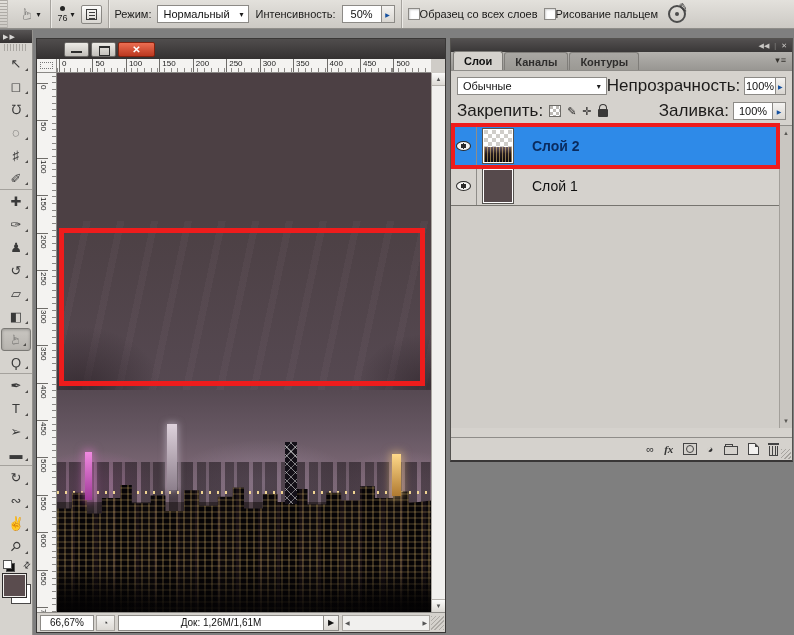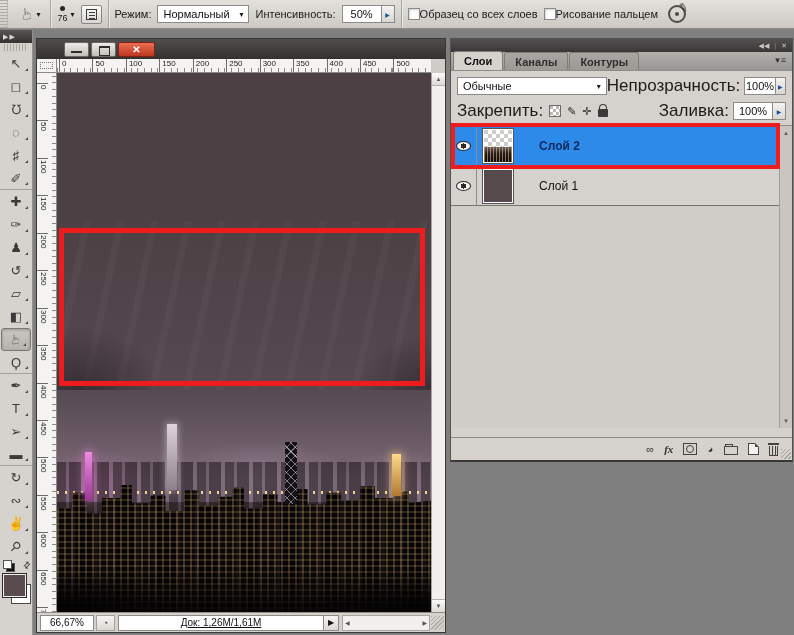--- a/index.html
+++ b/index.html
@@ -161,21 +161,21 @@
     color:#555;background:linear-gradient(#fbfbfa,#dcd9d4);border-bottom:1px solid #b5b2ad;}
   .scroll-btn.at-bottom{position:absolute;left:0;right:0;bottom:0;border-top:1px solid #b5b2ad;border-bottom:none;}
   .status-bar{position:absolute;left:0;right:0;bottom:0;height:20px;background:#d5d2cd;
     border-top:1px solid #8f8d89;display:flex;align-items:center;}
   .zoom-field{width:54px;height:16px;margin-left:3px;background:#fff;border:1px solid #8c8a86;
     display:flex;align-items:center;justify-content:center;font-size:10px;color:#111;}
   .pie-btn{width:19px;height:16px;margin-left:2px;border:1px solid #a5a29d;
     background:linear-gradient(#f5f4f2,#dcd9d4);display:flex;align-items:center;justify-content:center;
     font-size:9px;color:#444;}
   .doc-field{flex:1;height:16px;margin-left:3px;background:#fff;border:1px solid #8c8a86;
-    display:flex;align-items:center;justify-content:center;font-size:10px;color:#111;text-decoration:underline;}
+    display:flex;align-items:center;justify-content:center;font-size:10px;color:#111;}
   .flyout-btn{width:15px;height:16px;border:1px solid #8c8a86;border-left:none;
     background:linear-gradient(#f5f4f2,#dcd9d4);display:flex;align-items:center;justify-content:center;
     font-size:8px;color:#111;}
   .h-scroll{width:88px;height:16px;margin-left:3px;background:#f1f0ee;border:1px solid #a8a5a0;
     display:flex;align-items:center;justify-content:space-between;font-size:6px;color:#555;padding:0 2px;}
   .status-grip{width:13px;height:14px;margin:0 1px;
     background:repeating-linear-gradient(135deg,#aeaba6 0 1px,transparent 1px 3px);}
 
   
   #layers-panel{position:absolute;left:450px;top:38px;width:343px;height:424px;background:#d5d2cd;
@@ -210,21 +210,21 @@
   .eye{width:15px;height:10px;border:1px solid #2c2b2a;border-radius:50%;
     background:radial-gradient(circle at 50% 50%, #2c2b2a 2.5px, #f5f4f2 2.6px);}
   .thumb-cell{width:42px;display:flex;align-items:center;justify-content:center;}
   .thumb{position:relative;width:30px;height:34px;border:1px solid #fff;outline:1px solid #55534f;overflow:hidden;}
   .thumb-checker .thumb{background:repeating-conic-gradient(#fff 0 25%,#cfcdc9 0 50%) 0 0/8px 8px;}
   .thumb-solid .thumb{background:#564a4c;}
   .thumb-city-part{position:absolute;left:0;right:0;bottom:0;height:46%;
     background:
       repeating-linear-gradient(90deg, rgba(255,216,130,.5) 0 1px, transparent 1px 3px),
       linear-gradient(#6a5a64,#241b20 45%,#0b080a);}
-  .layer-name{margin-left:20px;display:flex;align-items:center;font-size:12px;color:#101010;}
+  .layer-name{margin-left:13px;display:flex;align-items:center;font-size:14px;color:#101010;}
   .layer-row.selected .layer-name{color:#0a2b5e;font-weight:bold;}
   .layer-annotation{position:absolute;left:0;top:-3px;width:329px;height:46px;
     border:4px solid #ee1c1c;z-index:5;pointer-events:none;}
   .list-scroll{position:absolute;right:0;top:0;bottom:0;width:13px;background:#c9c6c1;
     border-left:1px solid #a29f9a;}
   .list-scroll .scroll-btn{background:#c9c6c1;border:none;color:#5a5854;height:14px;}
   .panel-bottom{position:absolute;left:0;right:0;bottom:0;height:23px;background:#d5d2cd;
     border-top:1px solid #8f8d89;display:flex;align-items:center;justify-content:flex-end;
     gap:10px;padding-right:14px;}
   .pb-ico{font-size:11px;color:#333;line-height:1;}

